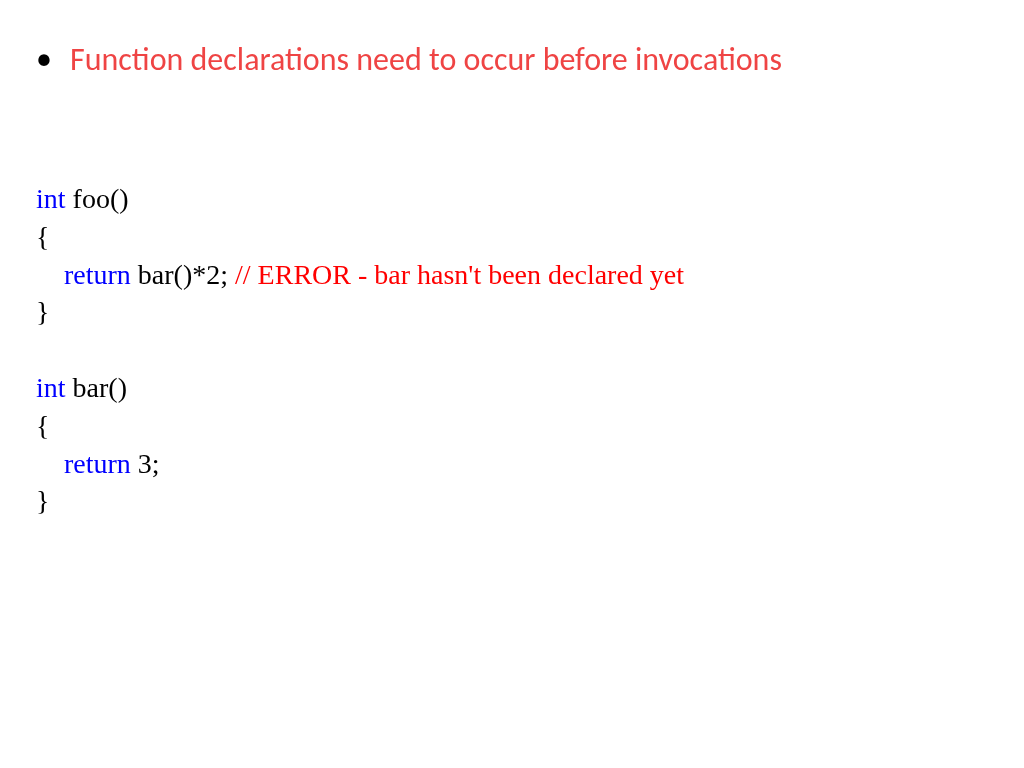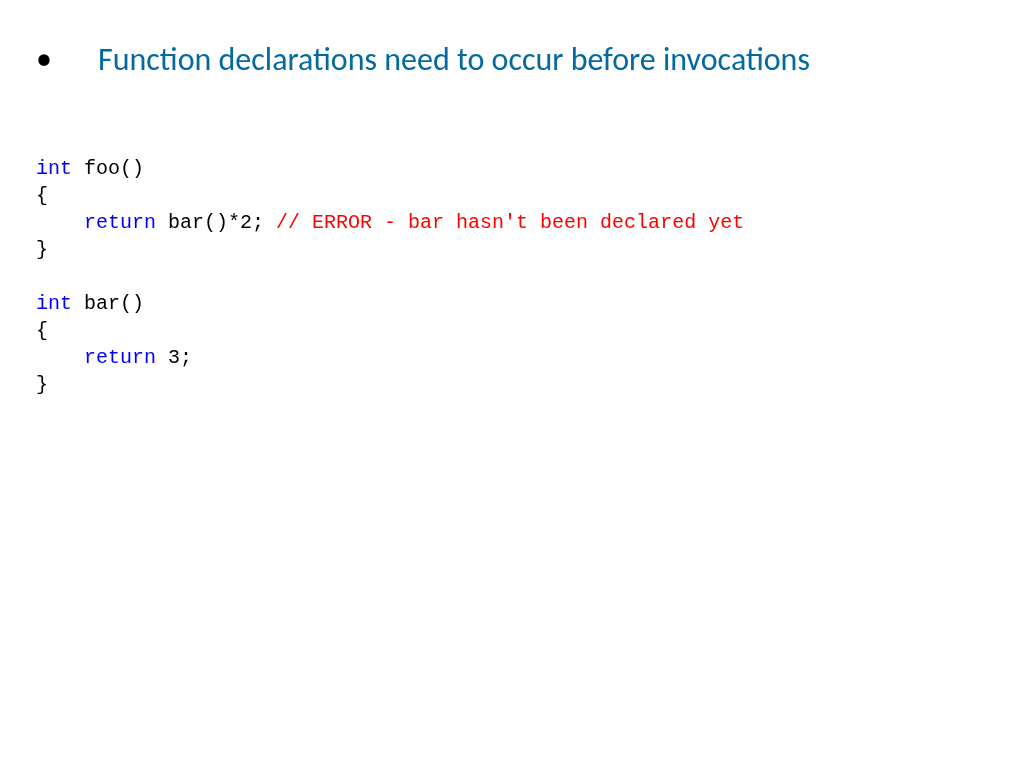--- a/index.html
+++ b/index.html
@@ -22,30 +22,29 @@
     }
     .bullet {
       font-size: 32px;
       line-height: 1.2;
       margin-right: 18px;
       margin-left: 6px;
       color: #000;
     }
     .bullet-text {
       font-size: 32px;
-      color: #0369a1;
+      color: #ef4444;
       line-height: 1.25;
-      margin-left: 28px;
     }
     .code-block {
-      font-family: Liberation Mono, monospace;
-      font-size: 20px;
+      font-family: Liberation Serif, serif;
+      font-size: 28px;
       line-height: 1.35;
       white-space: pre;
-      margin-top: 75px;
+      margin-top: 100px;
       margin-left: 6px;
       color: #000;
     }
     .kw-type {
       color: #0000ff;
     }
     .kw-return {
       color: #0000ff;
     }
     .comment-err {

